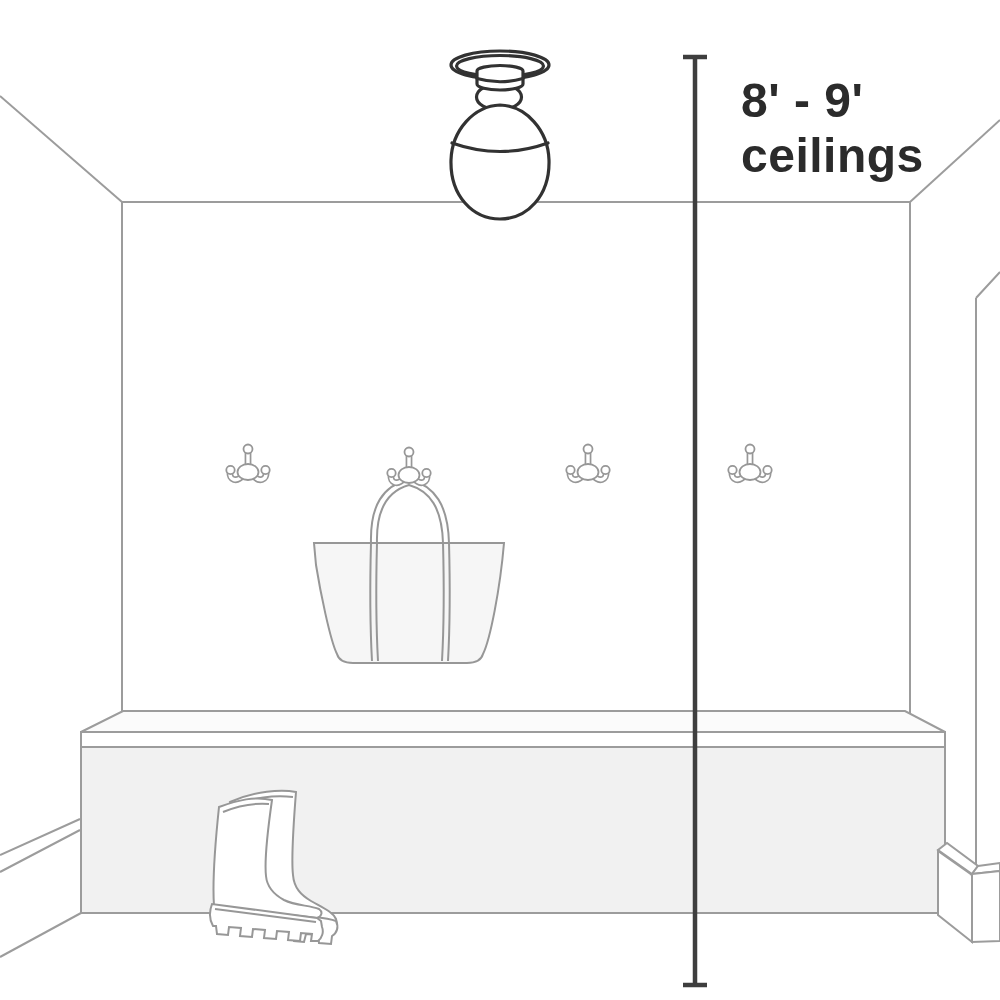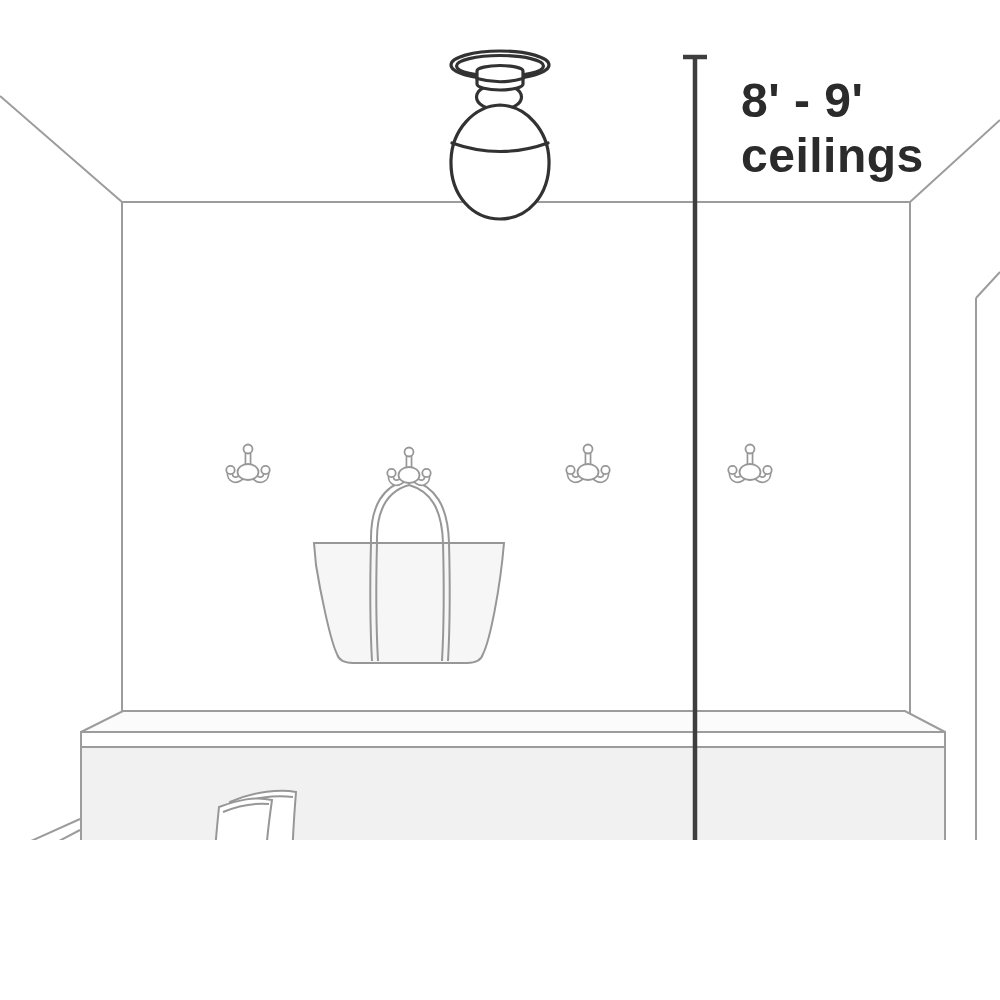--- a/index.html
+++ b/index.html
@@ -1,16 +1,16 @@
 <!DOCTYPE html>
 <html style="--background: #ffffff; --room-lines: #9c9c9c; --object-lines: #979797; --fill-faint: #fbfbfb; --fill-light: #f6f6f6; --fill-medium: #f1f1f1; --fixture-lines: #323232; --dimension-line: #3e3e3e; --label-text: #2b2b2b;"><head>
 <meta charset="utf-8">
 <style>
   html,body{margin:0;padding:0;background:var(--background,#fff);}
-  .canvas{width:1000px;height:840px;position:relative;background:var(--background,#fff);overflow:hidden;}
+  .canvas{width:1000px;height:1000px;position:relative;background:var(--background,#fff);overflow:hidden;}
   svg{display:block;}
   .s-room{stroke:var(--room-lines,#9c9c9c);stroke-width:2;fill:none;}
   .s-obj{stroke:var(--object-lines,#979797);stroke-width:2;fill:none;}
   .f-white{fill:#ffffff;}
   .f-faint{fill:var(--fill-faint,#fbfbfb);}
   .f-light{fill:var(--fill-light,#f6f6f6);}
   .f-med{fill:var(--fill-medium,#f1f1f1);}
   .s-fix{stroke:var(--fixture-lines,#323232);stroke-width:3.2;fill:none;stroke-linecap:round;}
   .s-dim{stroke:var(--dimension-line,#3e3e3e);stroke-width:4.5;fill:none;}
   .tube-out{stroke:var(--object-lines,#979797);stroke-width:6.8;fill:none;stroke-linecap:round;}

